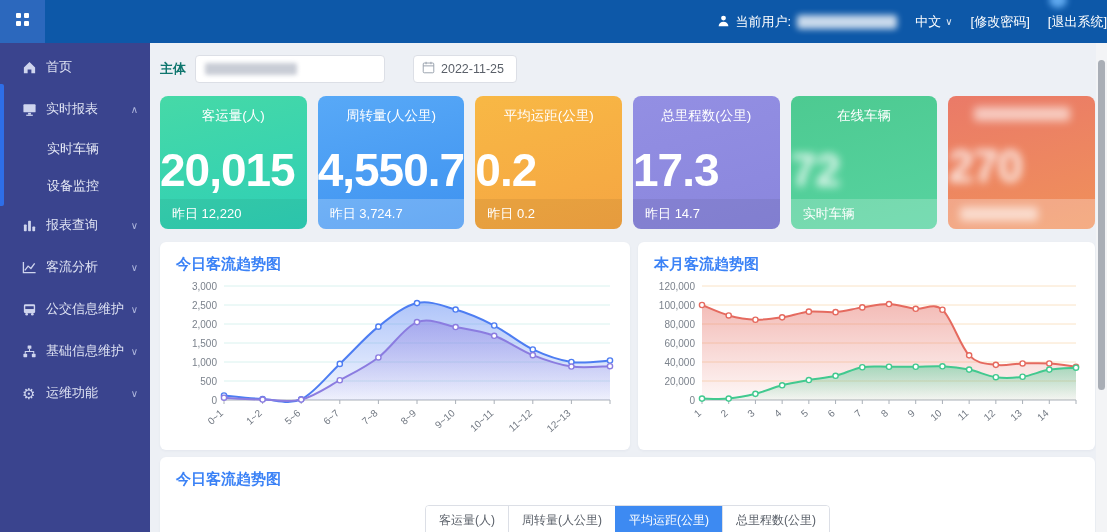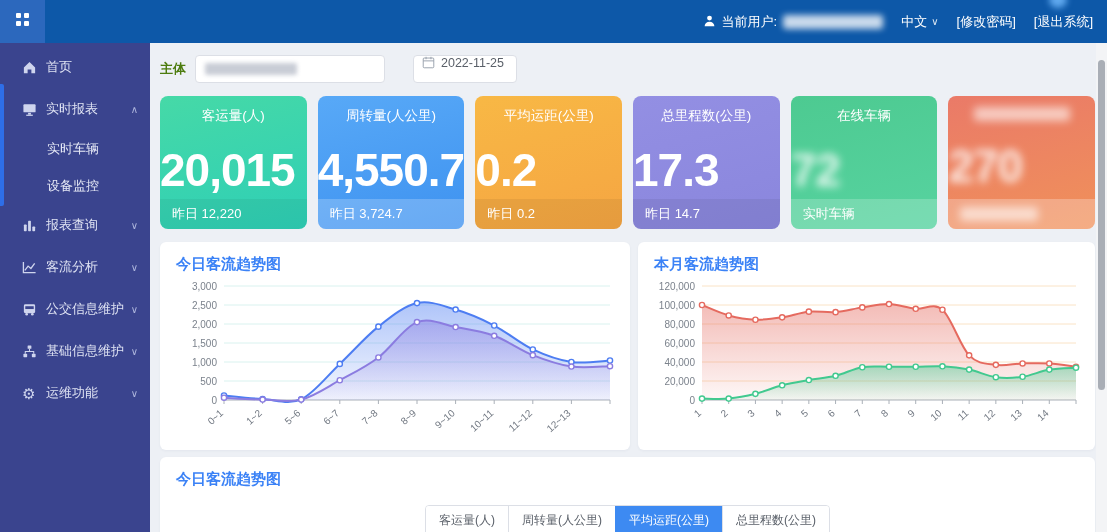--- a/index.html
+++ b/index.html
@@ -3,21 +3,21 @@
 <meta charset="utf-8">
 <style>
   * { margin:0; padding:0; box-sizing:border-box; }
   html,body { width:1107px; height:532px; overflow:hidden; }
   body { font-family:"Liberation Sans","DejaVu Sans",sans-serif; background:#edf0f5; position:relative; }
 
   
   .header { position:absolute; left:0; top:0; width:1107px; height:43px; background:#0d58a8; display:flex; align-items:center; z-index:5; }
   .logo-sq { width:45px; height:43px; background:#2c68bd; display:flex; align-items:center; justify-content:center; flex:0 0 auto; cursor:pointer; }
   .app-title { color:#fff; font-size:17px; font-weight:bold; margin-left:18px; letter-spacing:1px; }
-  .header-right { margin-left:auto; display:flex; align-items:center; gap:18px; padding-right:14px; color:#fff; font-size:13px;justify-content:space-between; }
+  .header-right { margin-left:auto; display:flex; align-items:center; gap:18px; padding-right:0; color:#fff; font-size:13px;justify-content:space-between; }
   .user-wrap { display:flex; align-items:center; gap:6px; }
   .redact-user { width:100px; height:14px; background:rgba(255,255,255,.78); border-radius:3px; filter:blur(3px); }
   .lang { display:flex; align-items:center; gap:4px; cursor:pointer; }
   .chev { font-size:10px; opacity:.85; }
   .hdr-link { cursor:pointer; }
   .avatar-dot { position:absolute; top:-8px; right:40px; width:18px; height:16px; background:#5fa8ee; border-radius:50%; filter:blur(3px); }
 
   
   .sidebar { position:absolute; left:0; top:43px; width:150px; height:489px; background:#3a448e; color:#dfe3f3; z-index:4; }
   .active-bar { position:absolute; left:0; top:41px; width:4px; height:122px; background:#2e6ee8; border-radius:0 2px 2px 0; }
@@ -26,24 +26,24 @@
   .nav-item .cv { margin-left:auto; font-size:10px; color:#aeb6dd; }
   .sub-item { height:37px; display:flex; align-items:center; padding-left:47px; font-size:13px; cursor:pointer; color:#e6e9f6; }
   .ico svg { display:block; }
   .gear-glyph { font-size:15px; color:#cfd5ee; line-height:1; }
 
   
   .main { position:absolute; left:150px; top:43px; width:957px; height:489px; background:#edf0f5; padding:12px 12px 0 10px; overflow:hidden; }
 
   
   .filter-row { display:flex; align-items:center; height:28px; margin-bottom:13px; }
-  .filter-label { font-size:13px; color:#4d7c0f; margin-right:9px; font-weight:bold; }
+  .filter-label { font-size:13px; color:#0f766e; margin-right:9px; font-weight:bold; }
   .subject-input { width:190px; height:28px; background:#fff; border:1px solid #dcdfe6; border-radius:4px; display:flex; align-items:center; padding:0 9px; cursor:text; }
   .redact-subject { width:92px; height:12px; background:#c9cdd6; border-radius:2px; filter:blur(2px); }
-  .date-box { width:104px; height:28px; background:#fff; border:1px solid #dcdfe6; border-radius:4px; display:flex; align-items:flex-start; gap:6px; padding:0 8px; margin-left:28px; font-size:12.5px; color:#5a6069; cursor:pointer; }
+  .date-box { width:104px; height:28px; background:#fff; border:1px solid #dcdfe6; border-radius:4px; display:flex; align-items:center; gap:6px; padding:0 8px; margin-left:28px; font-size:12.5px; color:#5a6069; cursor:pointer; }
 
   
   .cards { display:flex; gap:11px; height:133px; margin-bottom:13px; }
   .card { flex:1 1 0; border-radius:8px; color:#fff; position:relative; overflow:hidden; cursor:pointer; }
   .card-title { text-align:center; font-size:13.5px; padding-top:11px; }
   .card-value { text-align:left; font-size:46px; font-weight:bold; margin-top:18px; letter-spacing:-1px; white-space:nowrap; }
   .card-footer { position:absolute; left:0; right:0; bottom:0; height:30px; display:flex; align-items:center; padding-left:12px; font-size:13px; }
   .c1 { background:linear-gradient(165deg,#46d9a7,#2ecfb6); } .c1 .card-footer { background:rgba(0,0,0,.05); }
   .c2 { background:linear-gradient(165deg,#58a9f7,#3e92f0); } .c2 .card-footer { background:rgba(255,255,255,.22);text-align:right; }
   .c3 { background:linear-gradient(165deg,#f8b845,#f5a542); } .c3 .card-footer { background:rgba(0,0,0,.06); }

